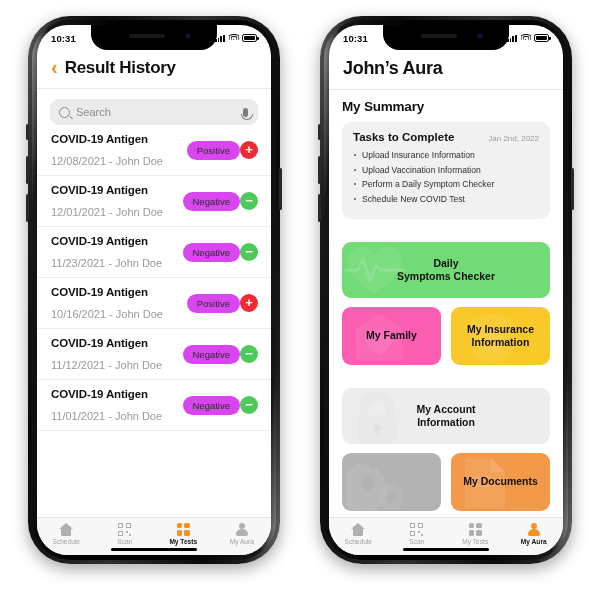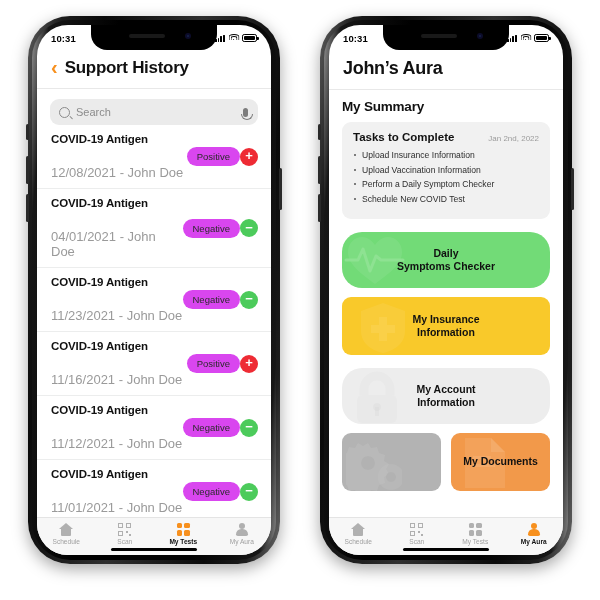--- a/index.html
+++ b/index.html
@@ -99,21 +99,21 @@
   .sort-row { padding: 10px 14px 6px 14px; display:flex; align-items:center; gap:4px; }
   .sort-label { font-size:13px; font-weight:bold; color:#111; }
   .caret { width:0;height:0;border-left:3.5px solid transparent;border-right:3.5px solid transparent;border-top:4.5px solid #333; margin-top:3px;}
 
   .result-row {
     display:flex; align-items:center; padding: 8px 13px 8px 14px;
     border-bottom:1px solid #eceded; 
   }
   .result-main { flex:1; min-width:0; }
   .result-name { font-size:11.5px; font-weight:bold; color:#111; letter-spacing:-.1px; }
-  .result-sub { font-size:13px; color:#9a9a9a; margin-top:20px; }
+  .result-sub { font-size:11px; color:#9a9a9a; margin-top:10px; }
   .pill {
     background:#d946ef; color:#2b2b2b; border-radius:11px;
     font-size:9.5px; padding:4px 10px; white-space:nowrap;
   }
   .badge {
     width:18px;height:18px;border-radius:50%;flex:none;
     display:flex;align-items:center;justify-content:center;
     color:#fff; font-size:13px; font-weight:bold; line-height:1;
   }
   .badge.pos { background:#EE2B34; }
@@ -130,21 +130,21 @@
   .task-list { list-style:none; margin:7px 0 0 0; padding:0; }
   .task-list li { font-size:8.6px; color:#2d2d2d; padding-left:9px; position:relative; margin-bottom:4.5px; }
   .task-list li::before{content:'';position:absolute;left:1px;top:4px;width:2.2px;height:2.2px;border-radius:50%;background:#555;}
 
   .tile {
     position:relative; border-radius:9px; overflow:hidden;
     display:flex; align-items:center; justify-content:center;
     text-align:center; box-sizing:border-box;
   }
   .tile .tlabel { position:relative; z-index:2; font-size:10.5px; font-weight:bold; color:#111; line-height:1.25; padding:0 6px;}
-  .tile-wide { height:56px; margin-top:13px;border-radius:20px; }
+  .tile-wide { height:56px; margin-top:23px; }
   .tile-row { display:flex; gap:10px; margin-top:9px; }
   .tile-half { flex:1; height:58px; }
   .wm { position:absolute; z-index:1; opacity:.22; }
 
   
   .tabbar {
     position:absolute; left:0; right:0; bottom:0; height:38px;
     background:#f7f7f7; border-top:1px solid #e4e4e4;
     display:flex; align-items:flex-start; justify-content:space-around;
     padding-top:4px; box-sizing:border-box; z-index:25;
@@ -212,21 +212,21 @@
               <span></span>
             </span>
           <span class="batt">
               <i></i>
             </span>
         </div>
       </div>
 
       <div class="app-header">
         <div class="back-chevron">‹</div>
-        <div class="app-title">Support History</div>
+        <div class="app-title">Result History</div>
       </div>
 
       <div class="body-scroll">
         <div class="search-wrap">
           <div class="searchbar">
             <span class="mag"></span>
             <span class="search-ph">Search</span>
             <span class="mic"></span>
           </div>
         </div>
@@ -239,41 +239,41 @@
                 <div class="result-sub">12/08/2021 - John Doe</div>
               </div>
               <div class="pill">Positive</div>
               <div class="badge pos">
                 <span>+</span>
               </div>
             </div>
             <div class="result-row">
               <div class="result-main">
                 <div class="result-name">COVID-19 Antigen</div>
-                <div class="result-sub">04/01/2021 - John Doe</div>
+                <div class="result-sub">12/01/2021 - John Doe</div>
               </div>
               <div class="pill">Negative</div>
               <div class="badge neg">
                 <span>−</span>
               </div>
             </div>
             <div class="result-row">
               <div class="result-main">
                 <div class="result-name">COVID-19 Antigen</div>
                 <div class="result-sub">11/23/2021 - John Doe</div>
               </div>
               <div class="pill">Negative</div>
               <div class="badge neg">
                 <span>−</span>
               </div>
             </div>
             <div class="result-row">
               <div class="result-main">
                 <div class="result-name">COVID-19 Antigen</div>
-                <div class="result-sub">11/16/2021 - John Doe</div>
+                <div class="result-sub">10/16/2021 - John Doe</div>
               </div>
               <div class="pill">Positive</div>
               <div class="badge pos">
                 <span>+</span>
               </div>
             </div>
             <div class="result-row">
               <div class="result-main">
                 <div class="result-name">COVID-19 Antigen</div>
                 <div class="result-sub">11/12/2021 - John Doe</div>
@@ -398,20 +398,27 @@
 
           <div id="tiles-area">
               <div class="tile tile-wide" style="background: rgb(114, 219, 119);">
                 <svg class="wm" style="left:2px;top:2px" width="62" height="52" viewBox="0 0 62 52">
                   <path d="M31 50C18 40 4 31 4 18 4 9 11 3 18 3c6 0 10 4 13 8 3-4 7-8 13-8 7 0 14 6 14 15 0 13-14 22-27 32z" fill="rgba(255,255,255,.35)"></path>
                   <path d="M2 26h12l5-11 7 22 6-15 5 4h22" stroke="rgba(255,255,255,.85)" stroke-width="3" fill="none" stroke-linejoin="round" stroke-linecap="round"></path>
                 </svg>
                 <div class="tlabel">Daily<br>Symptoms Checker</div>
               </div>
               <div class="tile-row">
+                <div class="tile tile-half" style="background: rgb(251, 94, 177);">
+                  <svg class="wm" style="left:10px;top:4px" width="54" height="52" viewBox="0 0 54 52">
+                    <path d="M27 2 50 18v32H4V18z" fill="rgba(255,255,255,.30)"></path>
+                    <path d="M27 22c4-6 14-3 14 5 0 7-9 13-14 17-5-4-14-10-14-17 0-8 10-11 14-5z" fill="rgba(255,255,255,.45)"></path>
+                  </svg>
+                  <div class="tlabel">My Family</div>
+                </div>
                 <div class="tile tile-half" style="background: rgb(249, 201, 42);">
                   <svg class="wm" style="left:16px;top:4px" width="50" height="54" viewBox="0 0 50 54">
                     <path d="M25 2 47 10v20c0 13-12 20-22 22C15 50 3 43 3 30V10z" fill="rgba(255,255,255,.32)"></path>
                     <path d="M21 16h8v8h8v8h-8v8h-8v-8h-8v-8h8z" fill="rgba(255,255,255,.5)"></path>
                   </svg>
                   <div class="tlabel">My Insurance<br>Information</div>
                 </div>
               </div>
               <div class="tile tile-wide" style="background: rgb(237, 237, 237); justify-content: center;">
                 <svg class="wm" style="left:8px;top:3px" width="54" height="54" viewBox="0 0 54 54">

